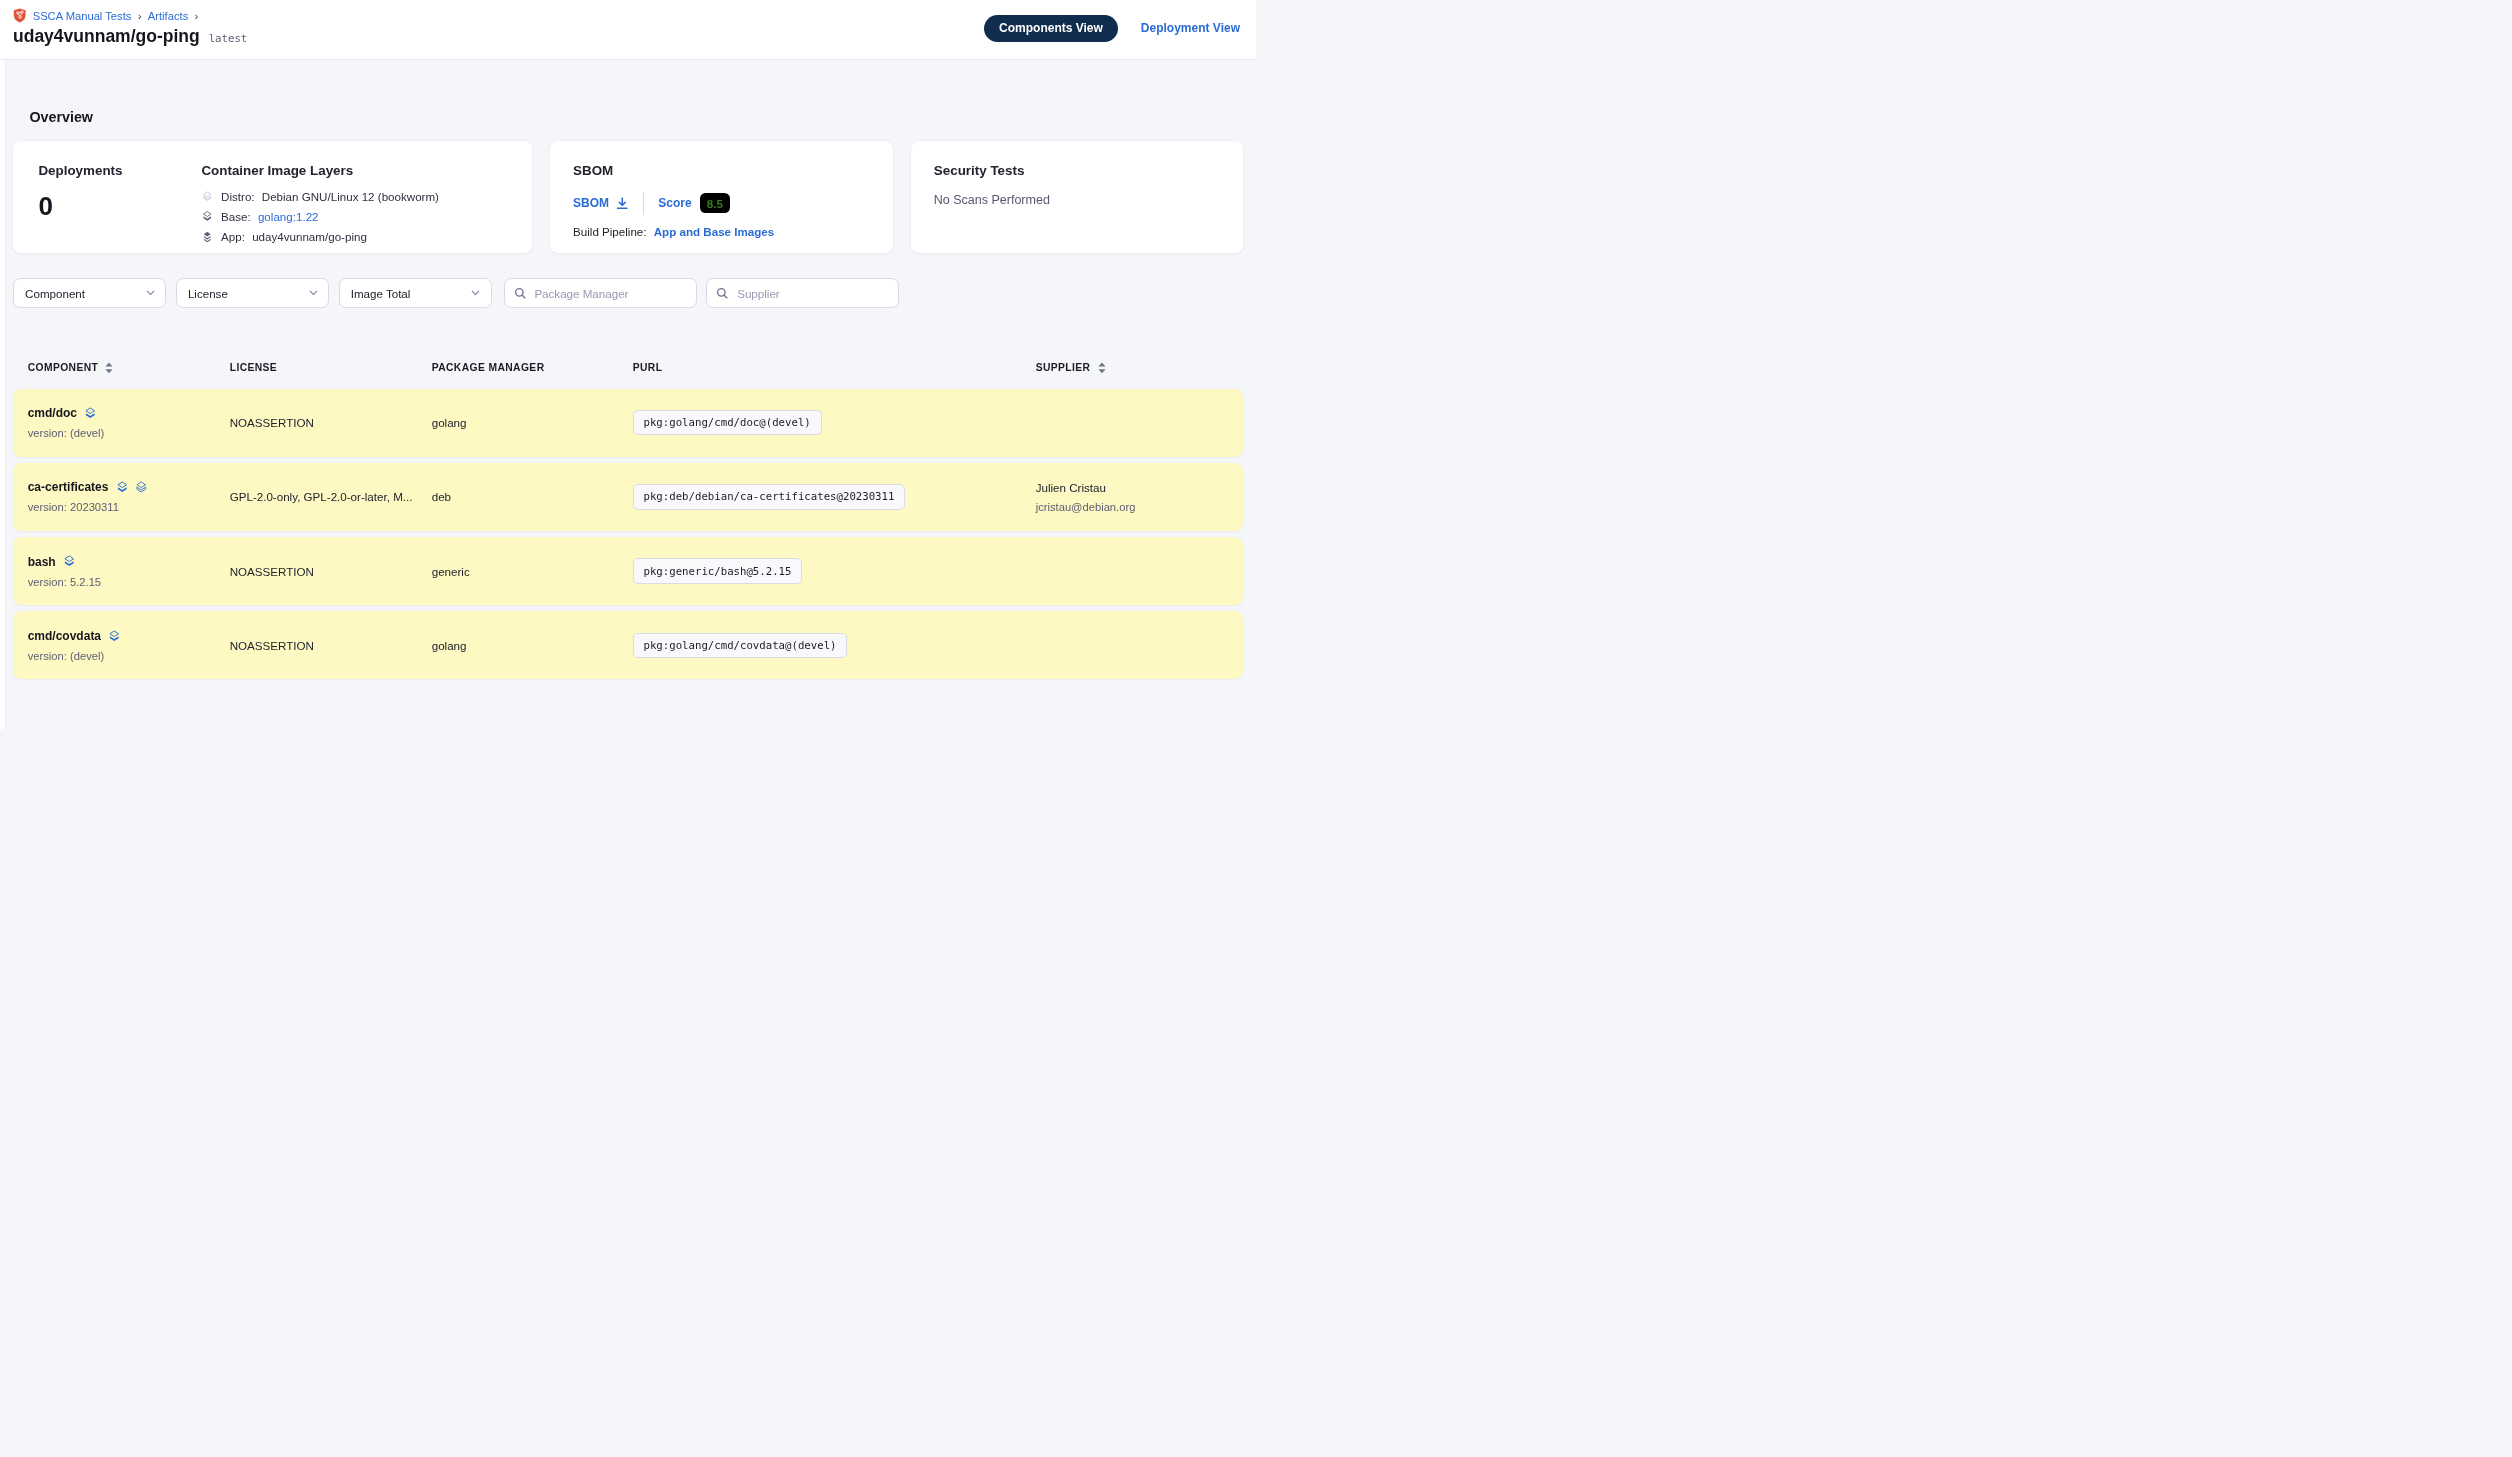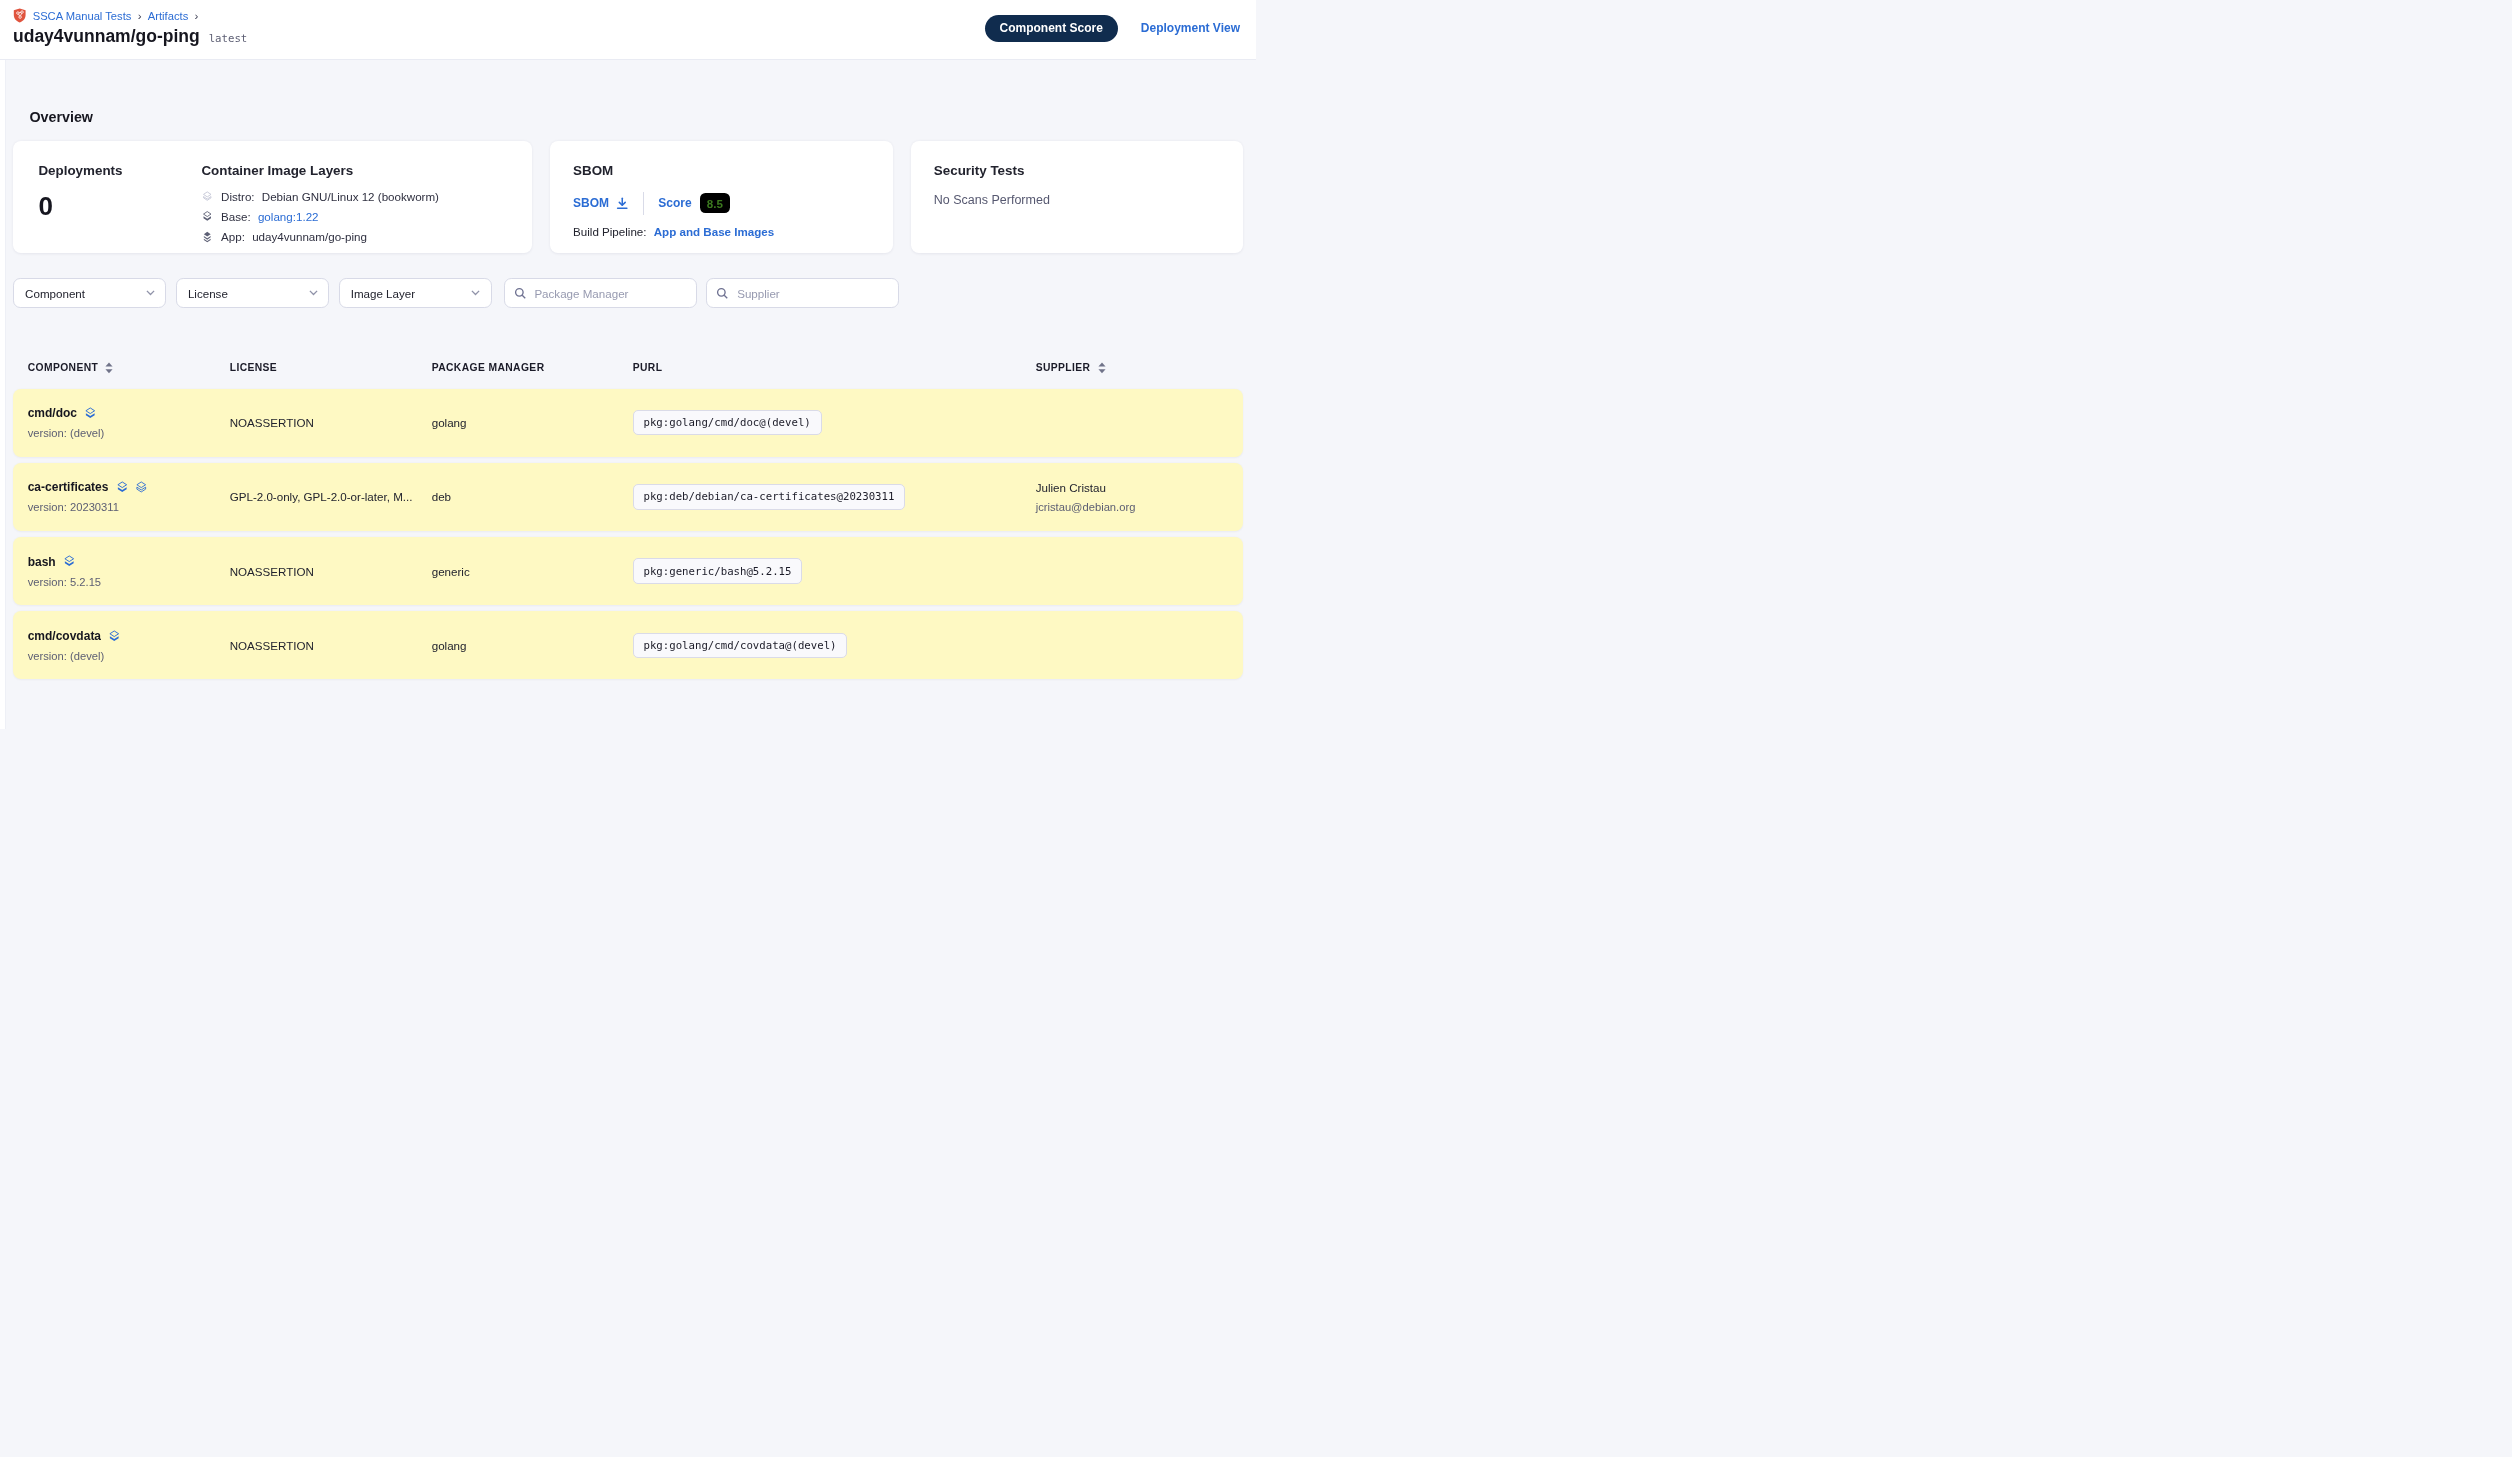--- a/index.html
+++ b/index.html
@@ -101,21 +101,21 @@
       <span class="crumb-link">SSCA Manual Tests</span>
       <span class="crumb-sep">›</span>
       <span class="crumb-link">Artifacts</span>
       <span class="crumb-sep">›</span>
     </div>
     <div class="title-row">
       <h1 class="artifact-title">uday4vunnam/go-ping</h1>
       <span class="tag-latest">latest</span>
     </div>
     <div class="view-toggle">
-      <button class="pill-active">Component Score</button>
+      <button class="pill-active">Components View</button>
       <span class="link-view">Deployment View</span>
     </div>
   </header>
 
   <main>
 
     <h2 class="section-heading" id="overview-heading">Overview</h2>
 
     <div class="cards">
 
@@ -203,21 +203,21 @@
       </div>
       <div class="dropdown">
         <span>License</span>
         <span class="icon">
           <svg width="9" height="5.4" viewBox="0 0 10 6" fill="none" stroke="#9093a9" stroke-width="1.5">
               <path d="M1 1 L5 5 L9 1"></path>
             </svg>
         </span>
       </div>
       <div class="dropdown">
-        <span>Image Layer</span>
+        <span>Image Total</span>
         <span class="icon">
           <svg width="9" height="5.4" viewBox="0 0 10 6" fill="none" stroke="#9093a9" stroke-width="1.5">
               <path d="M1 1 L5 5 L9 1"></path>
             </svg>
         </span>
       </div>
       <div class="search-box">
         <span class="icon">
           <svg width="12.5" height="12.5" viewBox="0 0 14 14" fill="none" stroke="#6e7191" stroke-width="1.5">
               <circle cx="6" cy="6" r="4.2"></circle>

